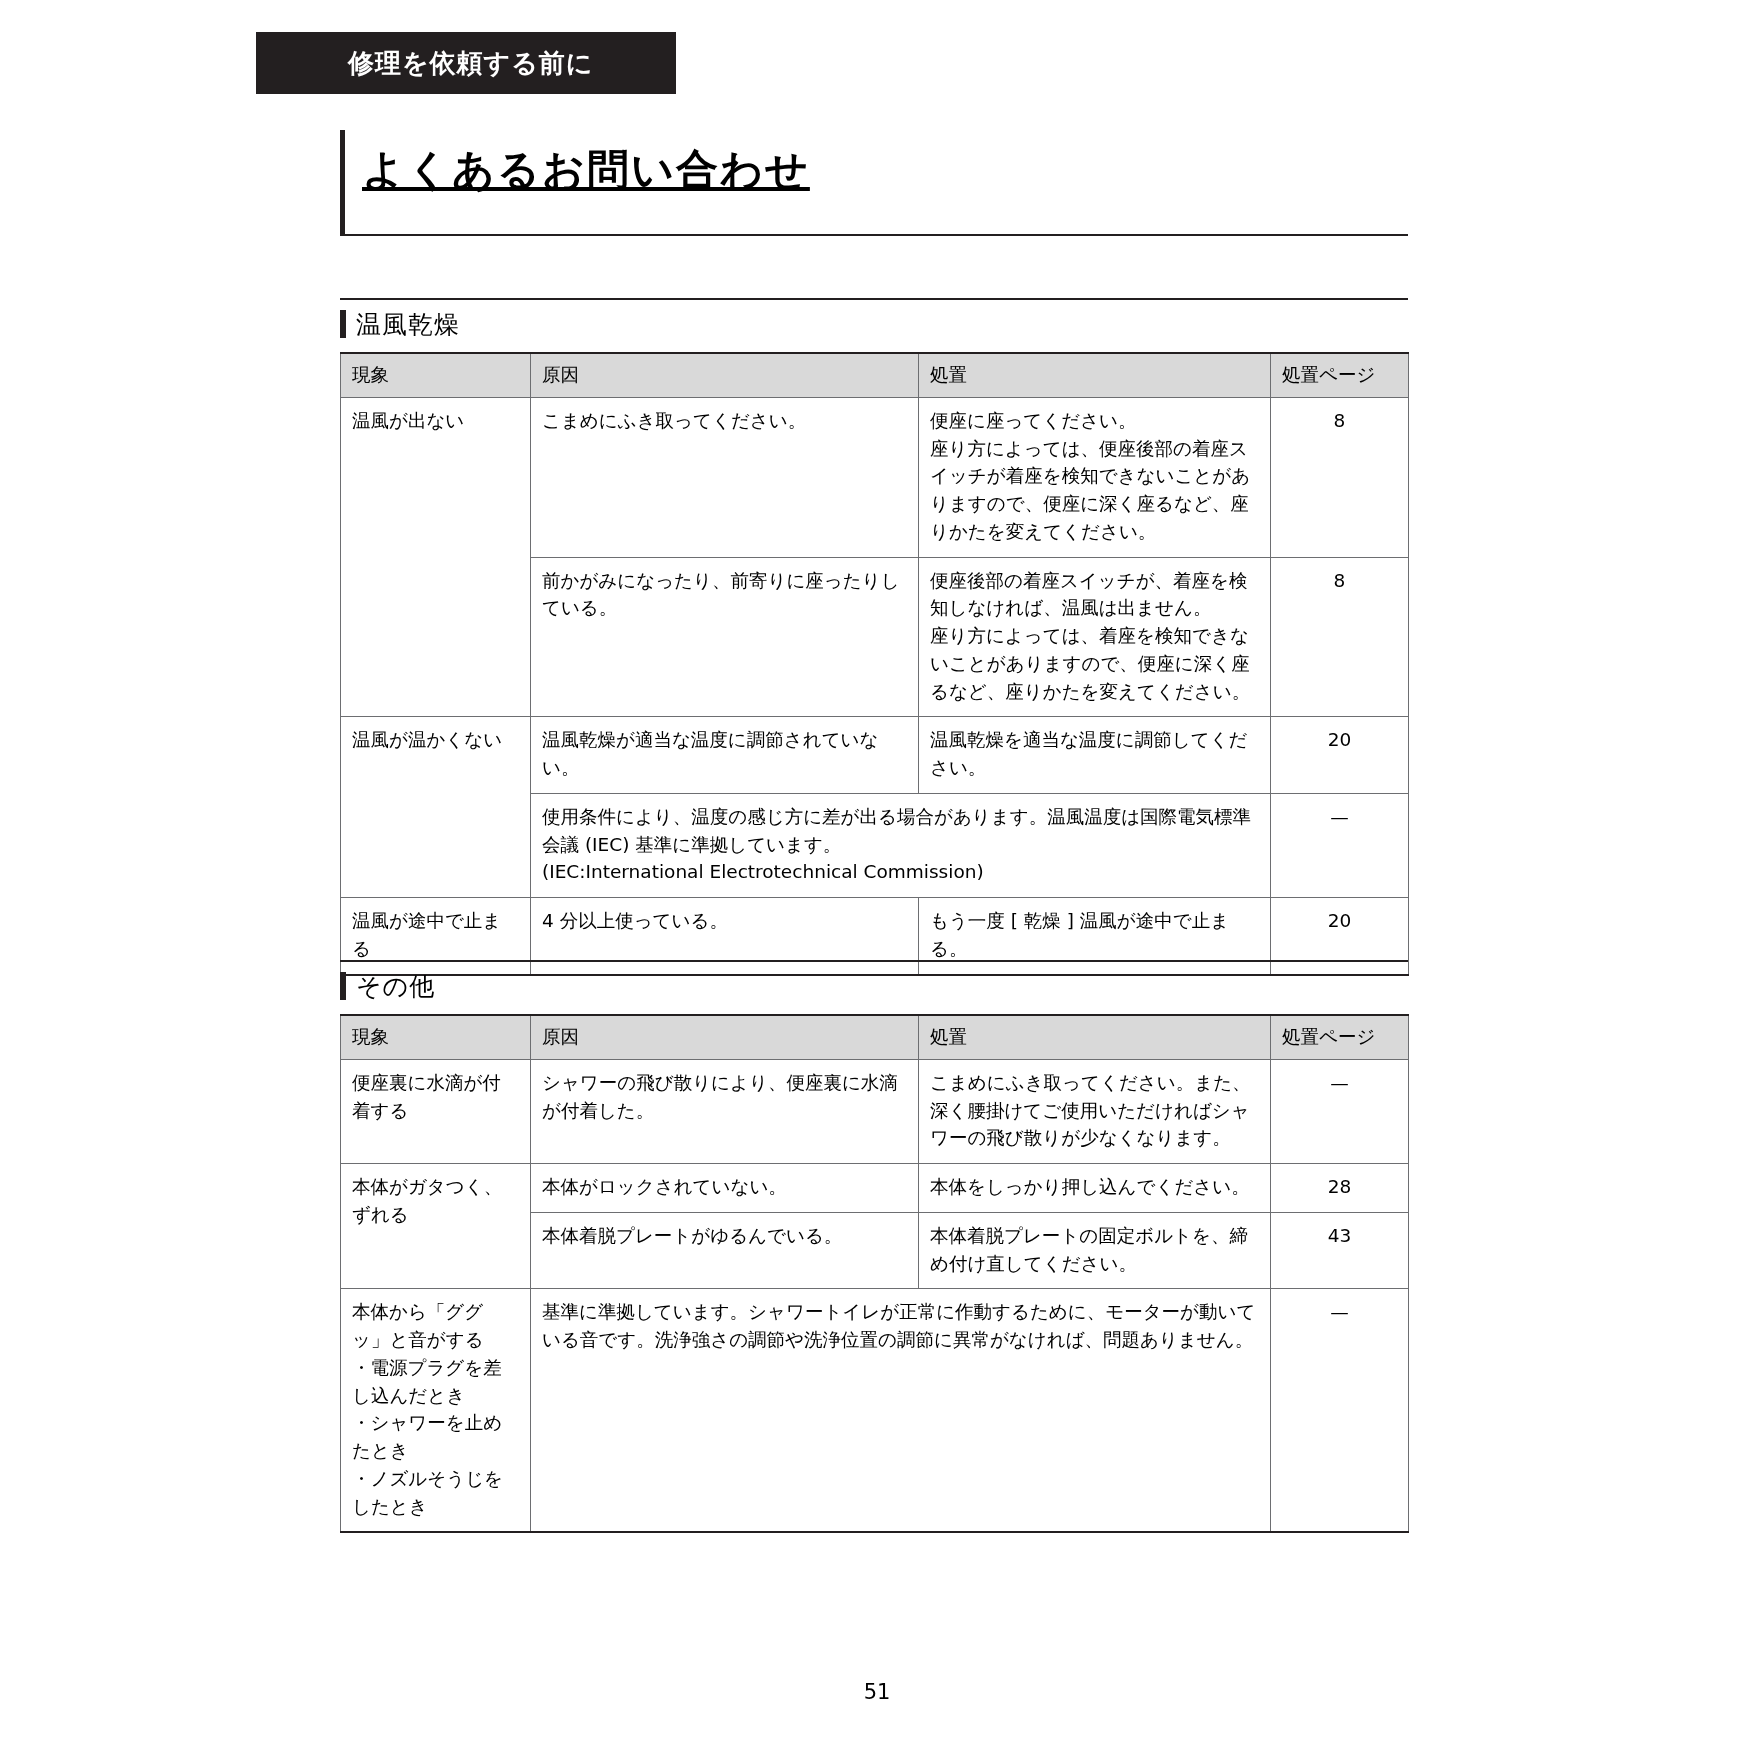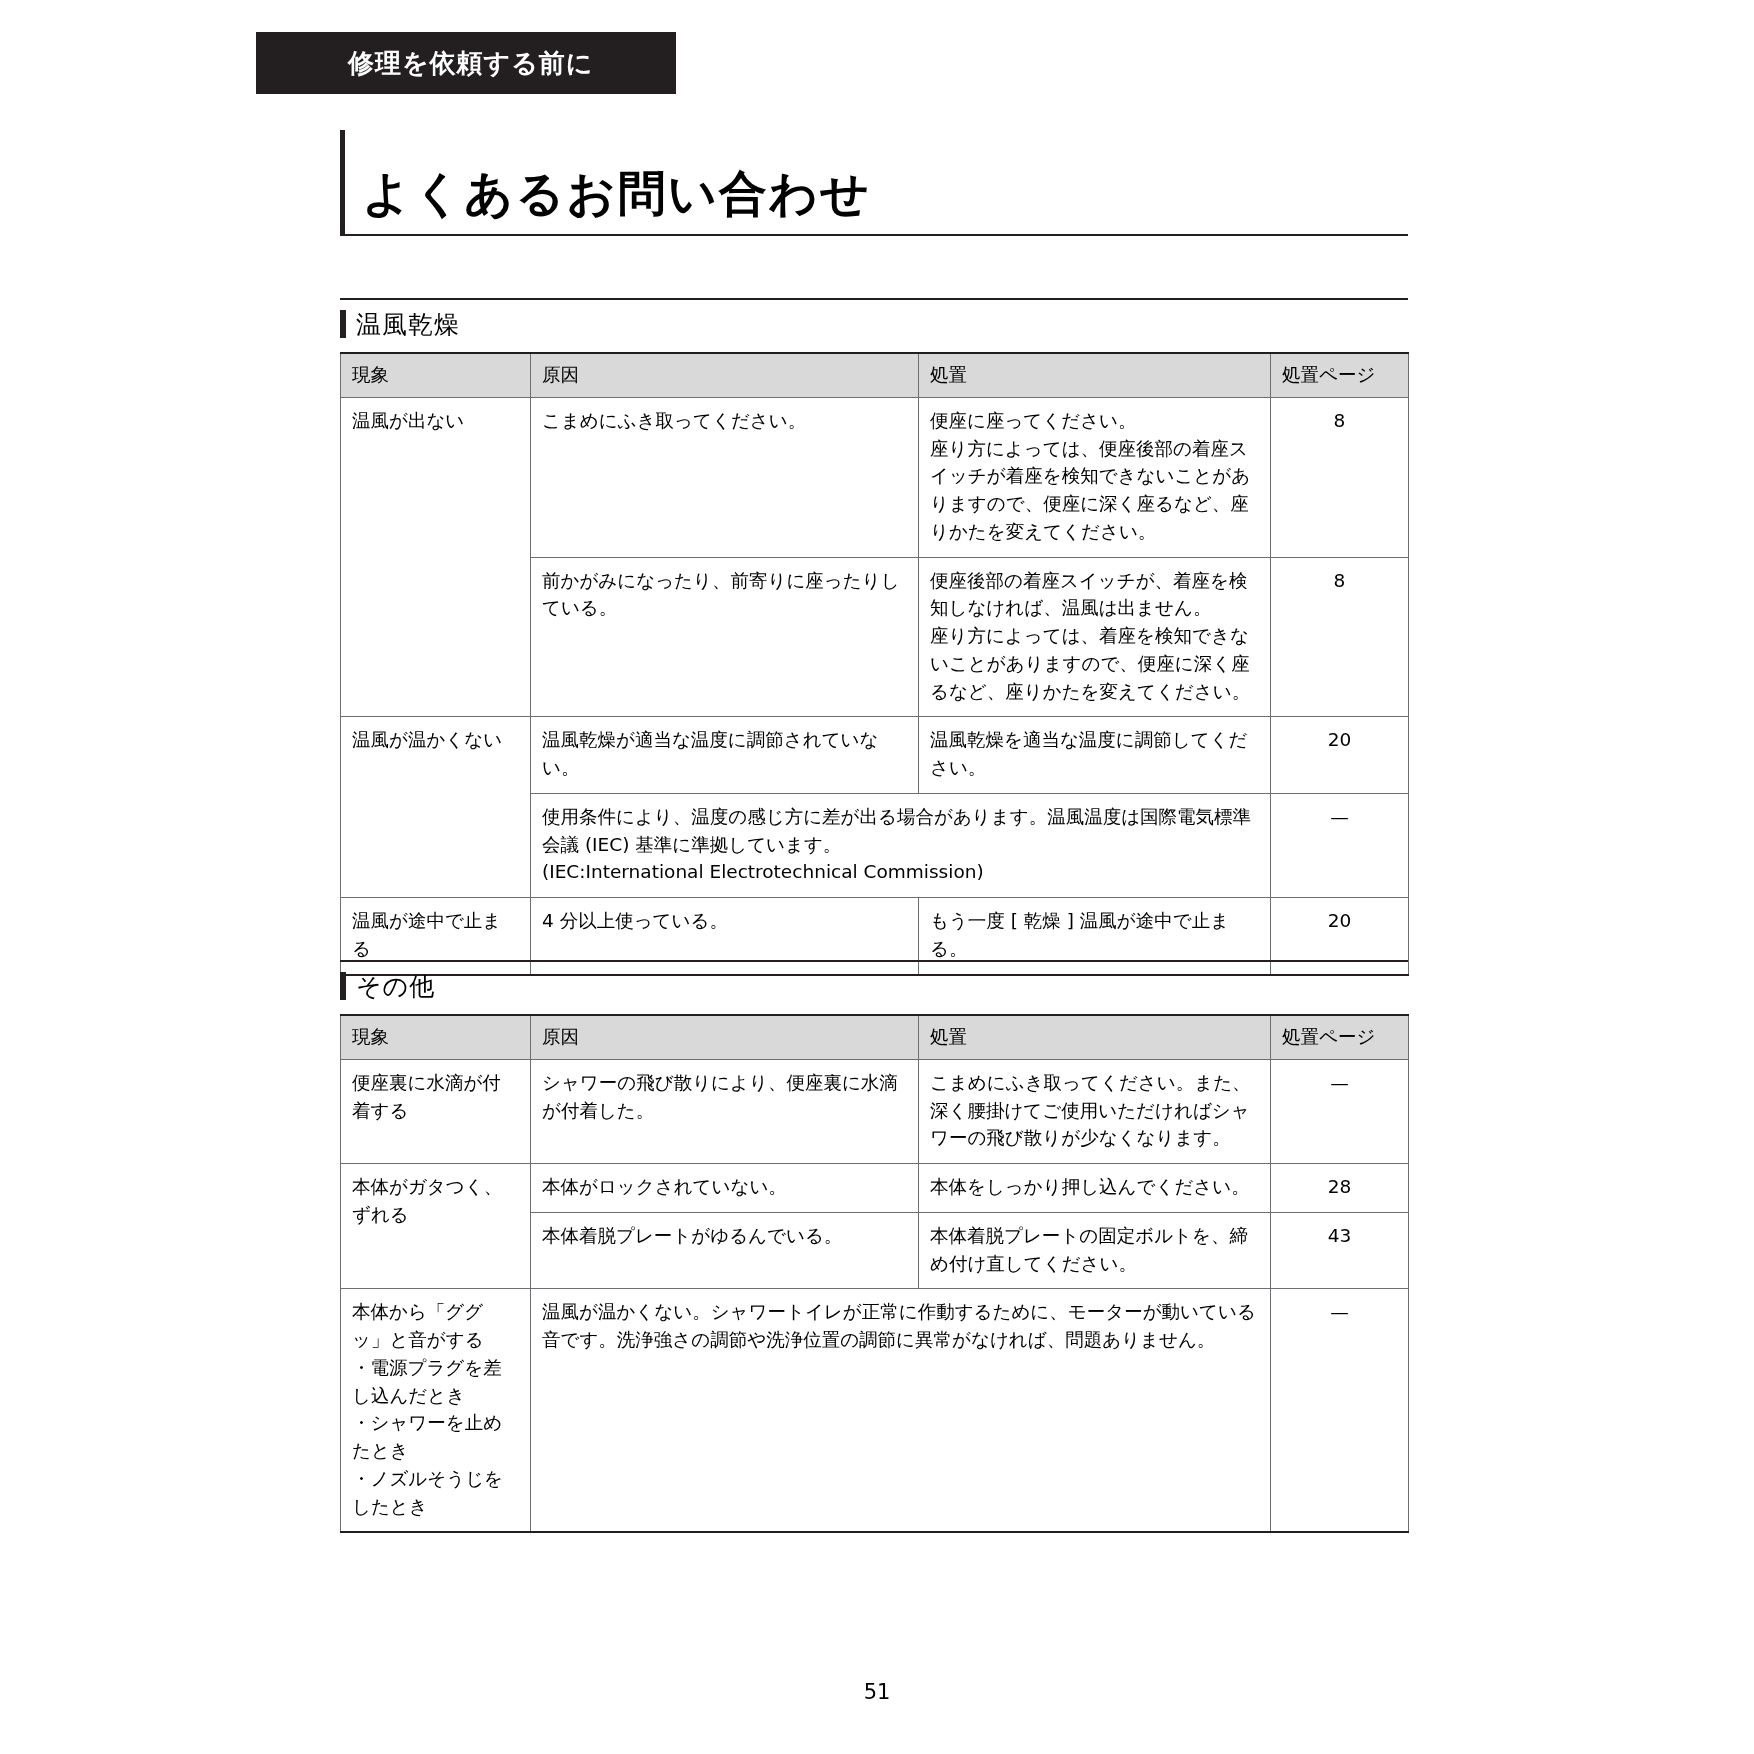--- a/index.html
+++ b/index.html
@@ -52,24 +52,25 @@
     position: absolute;
     left: 0;
     top: 0;
     width: 5px;
     height: 104px;
     background: #231f20;
   }
   .title-text {
     position: absolute;
     left: 22px;
-    top: 32px;
-    font-size: 48px;
+    top: 12px;
+    font-size: 42px;
     font-weight: bold;
     letter-spacing: 2px;
+    text-decoration: underline;
   }
   .title-rule {
     position: absolute;
     left: 0;
     top: 104px;
     width: 1068px;
     height: 2px;
     background: #231f20;
   }
 
@@ -257,21 +258,21 @@
         <tr>
           <td>本体着脱プレートがゆるんでいる。</td>
           <td>本体着脱プレートの固定ボルトを、締め付け直してください。</td>
           <td class="page-col">43</td>
         </tr>
         <tr>
           <td style="white-space: pre-line; height: 200px;">本体から「ググッ」と音がする
 ・電源プラグを差し込んだとき
 ・シャワーを止めたとき
 ・ノズルそうじをしたとき</td>
-          <td colspan="2">温風が温かくない。シャワートイレが正常に作動するために、モーターが動いている音です。洗浄強さの調節や洗浄位置の調節に異常がなければ、問題ありません。</td>
+          <td colspan="2">基準に準拠しています。シャワートイレが正常に作動するために、モーターが動いている音です。洗浄強さの調節や洗浄位置の調節に異常がなければ、問題ありません。</td>
           <td class="page-col">—</td>
         </tr>
       </tbody>
     </table>
   </div>
 
   <div class="page-number">51</div>
 
 </div>
 

